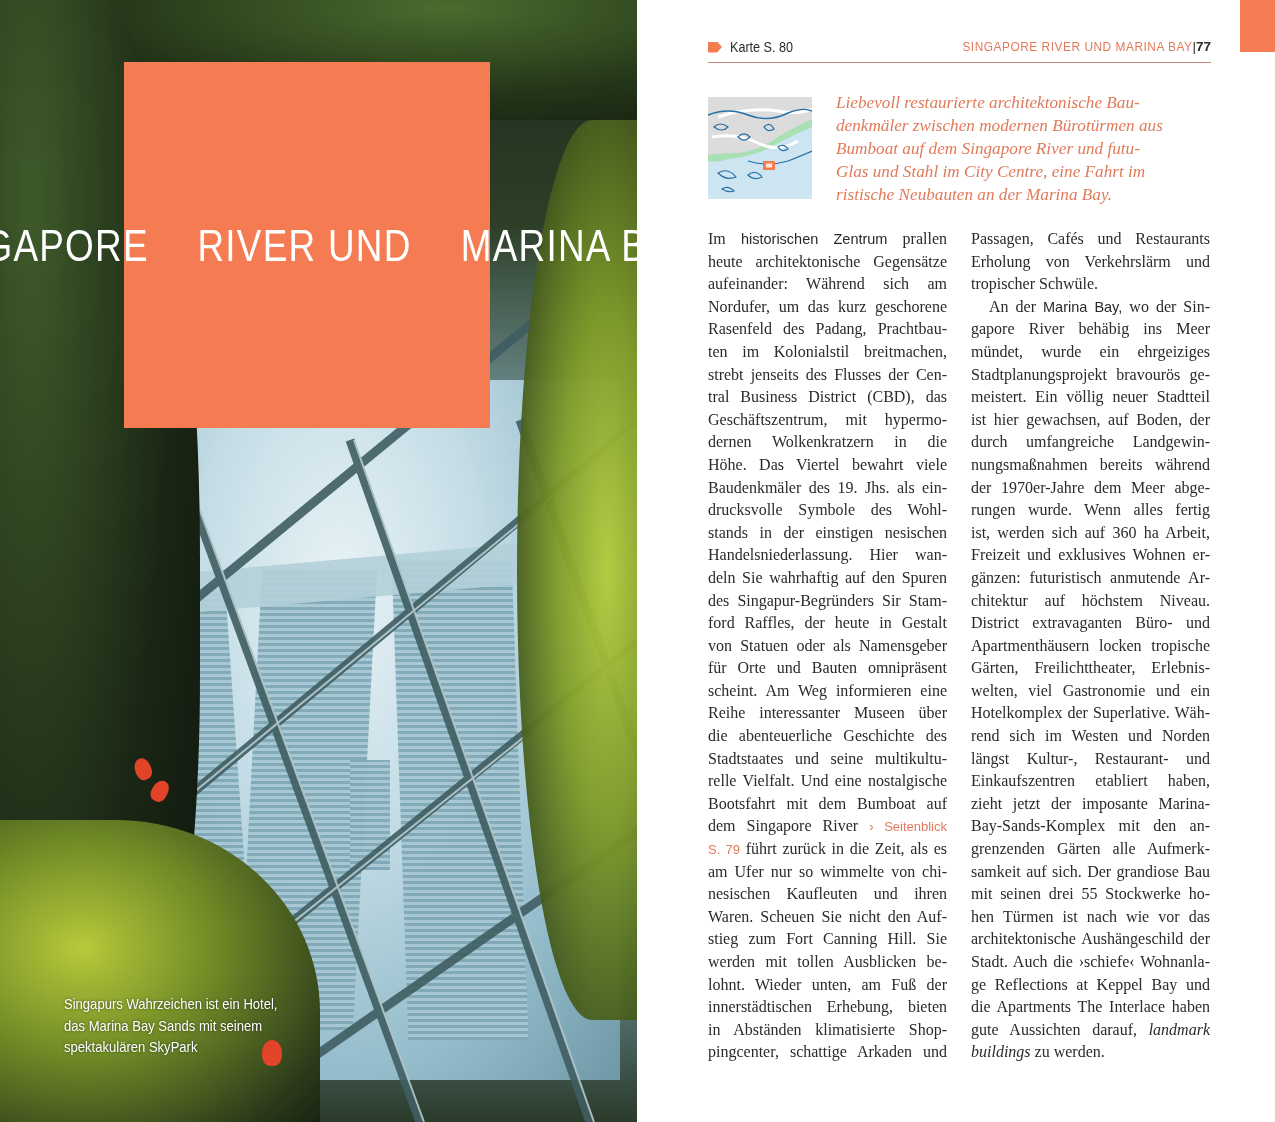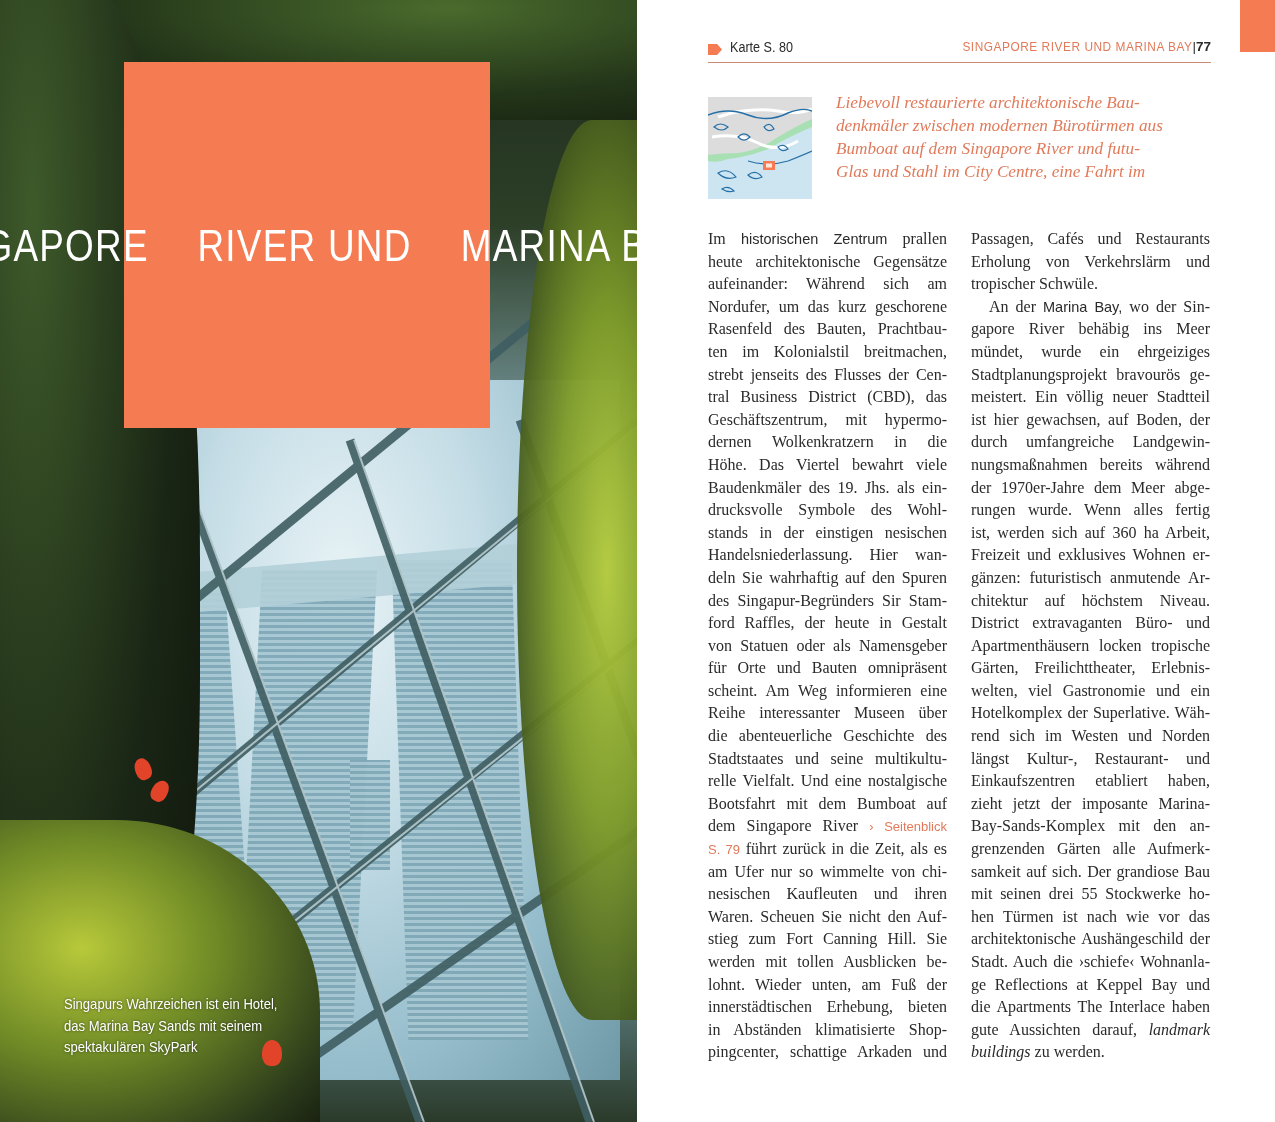--- a/index.html
+++ b/index.html
@@ -30,21 +30,21 @@
   .title-line { color:#ffffff; font-family:"Liberation Sans Narrow","Liberation Sans", sans-serif; font-size:45px; line-height:59px;
     letter-spacing:1.5px; transform:scaleX(0.82); white-space:nowrap; }
   .caption { position:absolute; left:64px; top:994px; width:300px; color:#ffffff; font-family:"Liberation Sans", sans-serif;
     font-size:14.5px; line-height:21.5px; text-shadow:0 0 3px rgba(0,0,0,.6); }
   .caption div { transform:scaleX(0.9); transform-origin:left; white-space:nowrap; }
 
   
   .right-page { position:absolute; left:637px; top:0; width:638px; height:1122px; background:#ffffff; }
   .corner-tab { position:absolute; right:0; top:0; width:35px; height:52px; background:#f57b52; }
   .header { position:absolute; left:71px; top:38px; width:503px; height:24px; border-bottom:1px solid #c98b74; }
-  .map-ref { position:absolute; left:0; top:1px; display:flex; align-items:flex-end; gap:8px; }
+  .map-ref { position:absolute; left:0; top:1px; display:flex; align-items:center; gap:8px; }
   .map-ref-icon { width:14px; height:11px; background:#f57b52; clip-path:polygon(0 0,65% 0,100% 50%,65% 100%,0 100%); }
   .map-ref-label { font-family:"Liberation Sans", sans-serif; font-size:14px; color:#2b2b2b; transform:scaleX(.9); transform-origin:left; }
   .header-right { position:absolute; right:0; top:1px; display:flex; align-items:center; font-family:"Liberation Sans", sans-serif; font-size:13.5px; }
   .running-title { color:#e07a5a; letter-spacing:.6px; transform:scaleX(.88); transform-origin:right; white-space:nowrap; }
   .sep { color:#2b2b2b; }
   .page-num { color:#2b2b2b; font-weight:bold; }
 
   .mini-map { position:absolute; left:71px; top:97px; width:104px; height:102px; overflow:hidden; background:#cfe5f0; }
   .intro { position:absolute; left:199px; top:91px; width:370px; font-style:italic; color:#e07a5a; font-size:17.2px; line-height:23px; }
   .intro div { white-space:nowrap; }
@@ -141,28 +141,29 @@
       <rect x="55" y="64" width="12" height="9" fill="#f57b52"></rect>
       <rect x="58" y="66.5" width="6" height="4" fill="#ffe7dc"></rect>
     </svg>
   </div>
 
   <div class="intro">
     <div>Liebevoll restaurierte architektonische Bau-</div>
     <div>denkmäler zwischen modernen Bürotürmen aus</div>
     <div>Bumboat auf dem Singapore River und futu-</div>
     <div>Glas und Stahl im City Centre, eine Fahrt im</div>
+    <div>ristische Neubauten an der Marina Bay.</div>
   </div>
 
   <div class="col col-left">
     <span class="line"><span>Im </span><span class="kw">historischen Zentrum</span><span> prallen</span></span>
     <span class="line">heute architektonische Gegensätze</span>
     <span class="line">aufeinander: Während sich am</span>
     <span class="line">Nordufer, um das kurz geschorene</span>
-    <span class="line">Rasenfeld des Bauten, Prachtbau-</span>
+    <span class="line">Rasenfeld des Padang, Prachtbau-</span>
     <span class="line">ten im Kolonialstil breitmachen,</span>
     <span class="line">strebt jenseits des Flusses der Cen-</span>
     <span class="line">tral Business District (CBD), das</span>
     <span class="line">Geschäftszentrum, mit hypermo-</span>
     <span class="line">dernen Wolkenkratzern in die</span>
     <span class="line">Höhe. Das Viertel bewahrt viele</span>
     <span class="line">Baudenkmäler des 19. Jhs. als ein-</span>
     <span class="line">drucksvolle Symbole des Wohl-</span>
     <span class="line">stands in der einstigen nesischen</span>
     <span class="line">Handelsniederlassung. Hier wan-</span>

